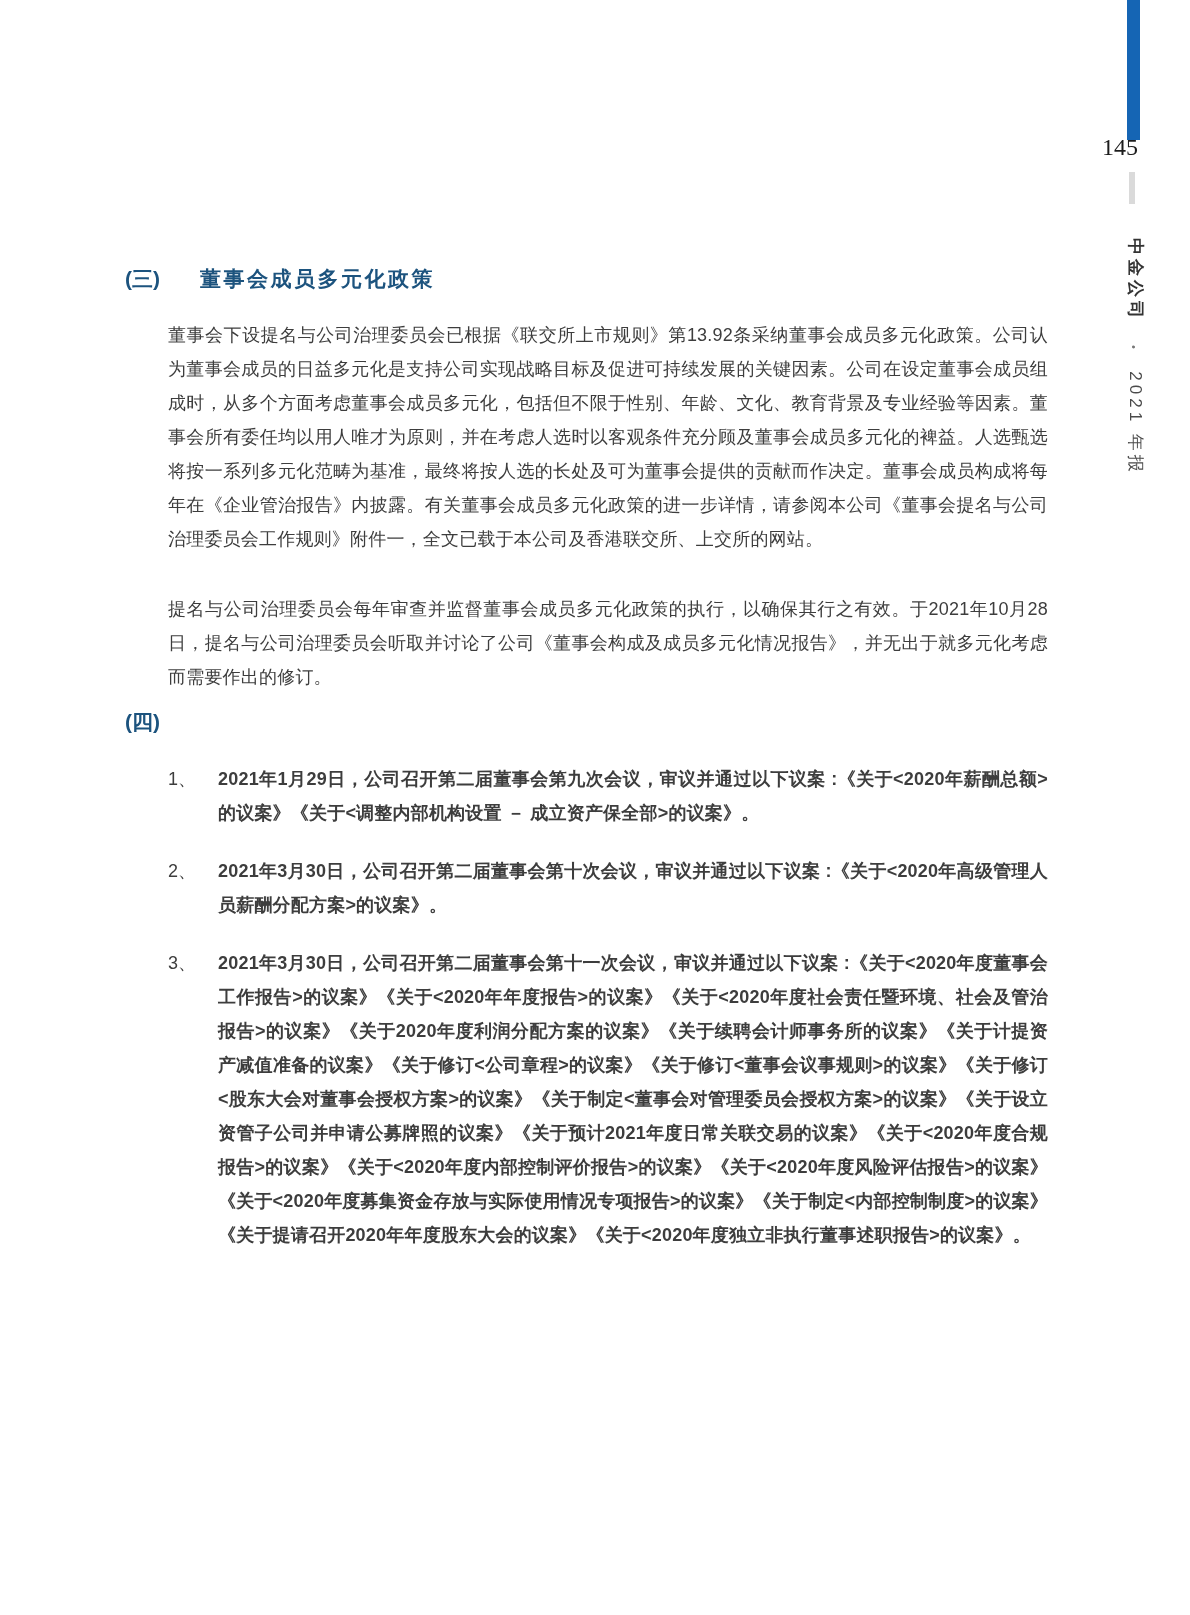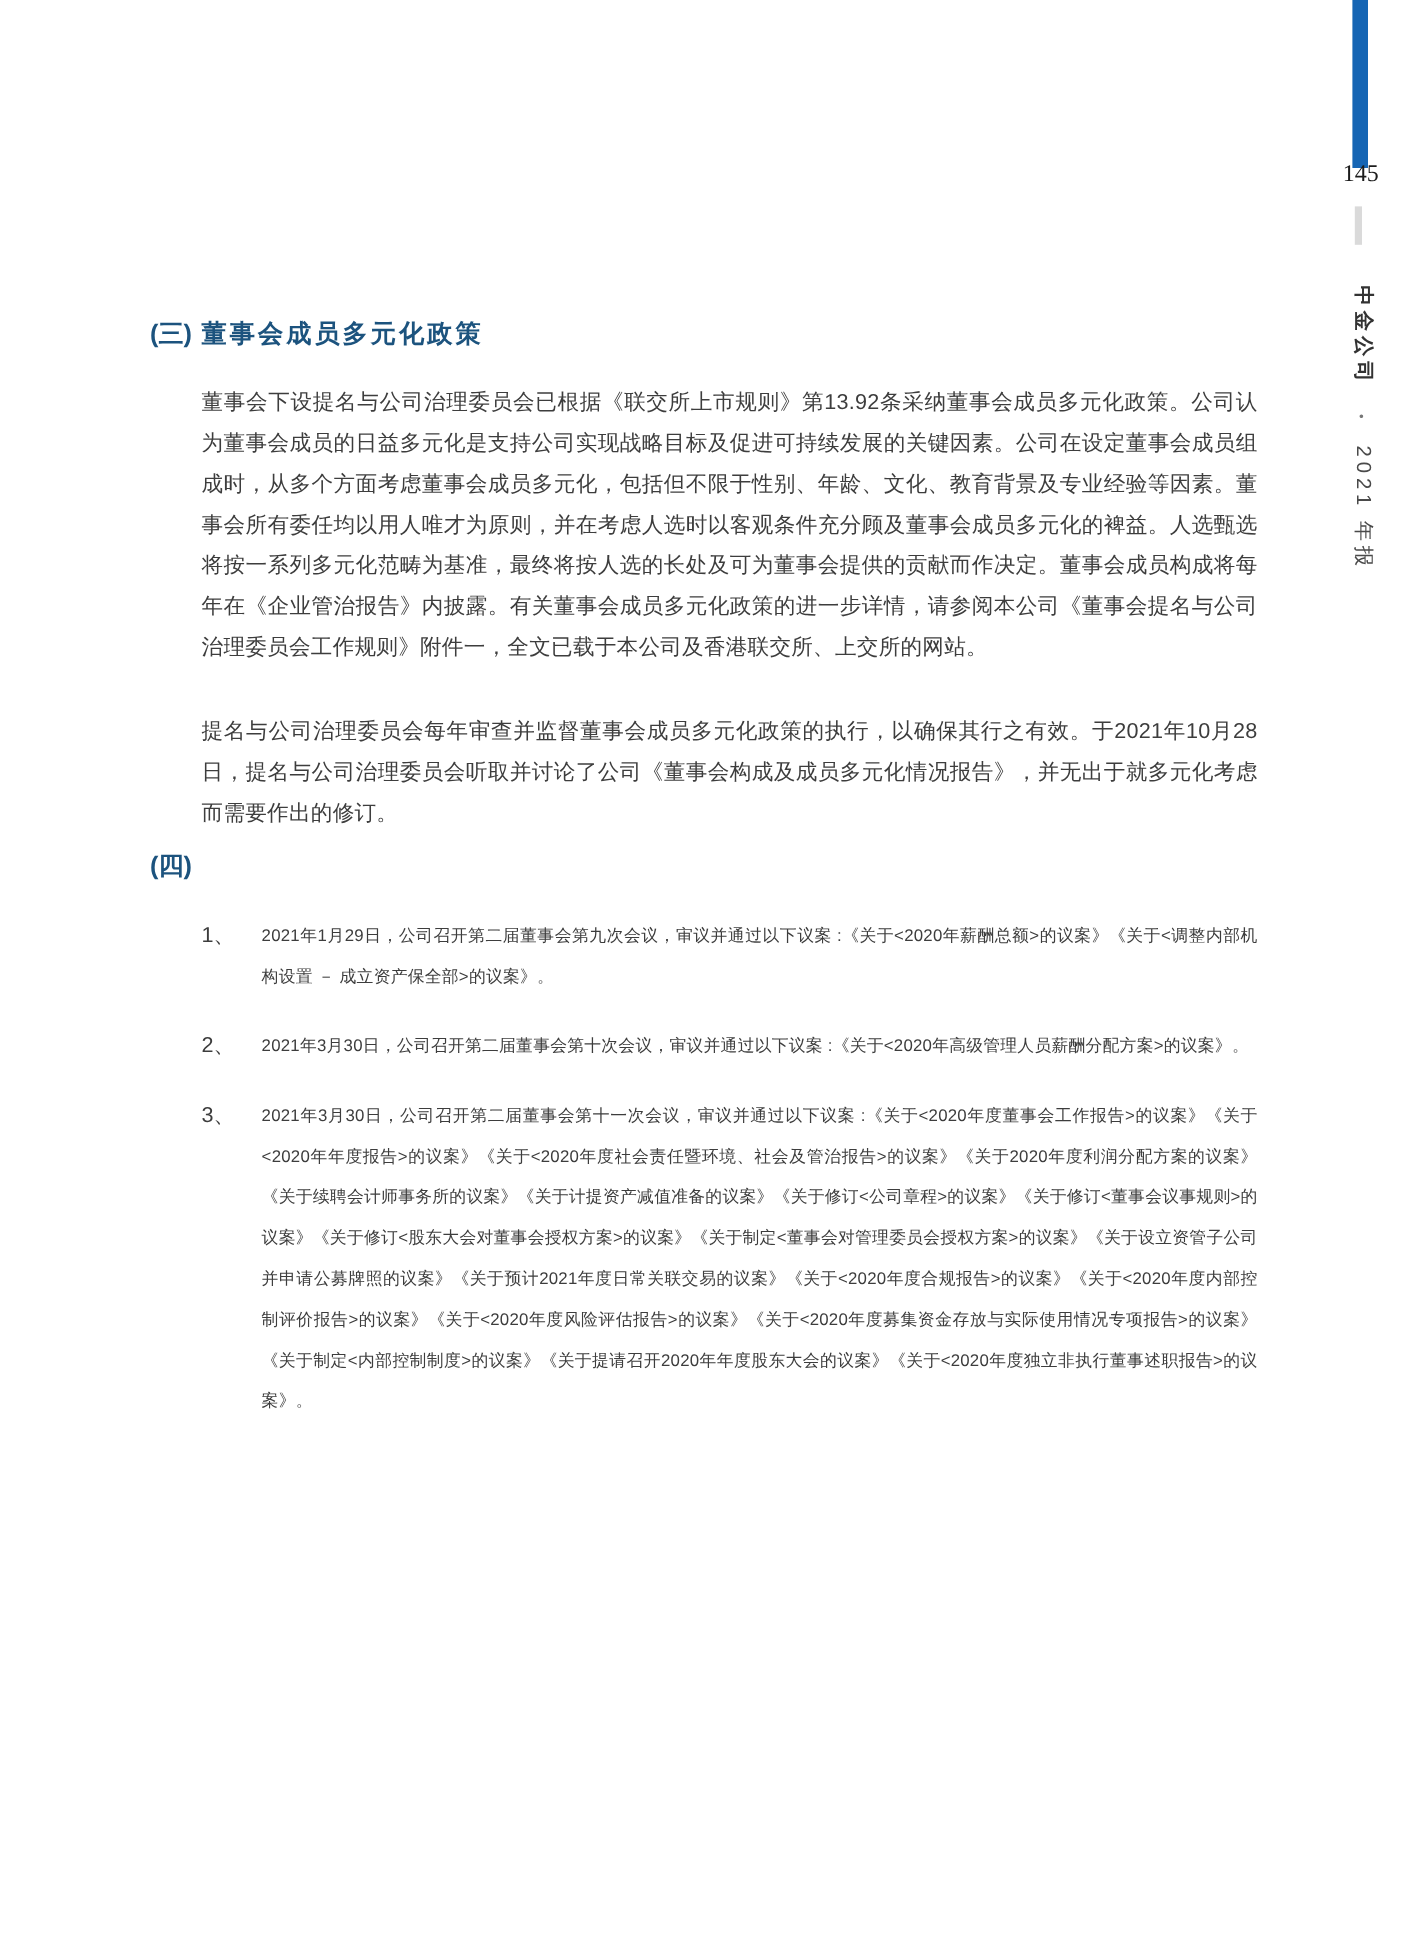--- a/index.html
+++ b/index.html
@@ -24,23 +24,22 @@
   .accent-bar {
     position: absolute;
     left: 1127px; top: 0;
     width: 13px; height: 140px;
     background: var(--accent_bar);
   }
   .page-number {
     position: absolute;
     left: 1102px; top: 134px;
     width: 64px;
-    text-align: center;
     font-family: "Liberation Serif", "DejaVu Serif", serif;
-    font-size: 20px;
+    font-size: 24px;
     color: #1c1c1c;
   }
   .page-rule {
     position: absolute;
     left: 1129px; top: 172px;
     width: 6px; height: 32px;
     background: var(--rule_gray);
   }
   .v-caption {
     position: absolute;
@@ -70,21 +69,21 @@
     font-size: 21px;
     line-height: 32px;
     font-weight: bold;
     color: var(--heading);
   }
   .sec-heading .sec-label {
     flex: none;
     width: 43px;
     letter-spacing: 0;
   }
-  .sec-heading .sec-title { letter-spacing: 2.5px; }
+  .sec-heading .sec-title { letter-spacing: 2.5px; margin-left: 32px; }
   .sec-heading.second { margin-top: 12px; margin-bottom: 16px; }
 
   .body {
     margin: 0 0 0 43px;
     width: 880px;
     font-size: 18px;
     line-height: 34px;
     letter-spacing: 0.2px;
     text-align: justify;
     color: var(--body_text);
@@ -99,25 +98,26 @@
   .list-item .num {
     flex: none;
     width: 50px;
     font-size: 18px;
     line-height: 34px;
     color: var(--body_text);
   }
   .list-item .itext {
     flex: 1;
     margin: 0;
-    font-size: 14px;
+    font-size: 18px;
     line-height: 34px;
     letter-spacing: 0.2px;
     text-align: justify;
     color: var(--body_text);
+    font-weight: bold;
   }
 </style>
 </head>
 <body>
 
 <div>
 
   <div class="accent-bar"></div>
   <div class="page-number">145</div>
   <div class="page-rule"></div>

